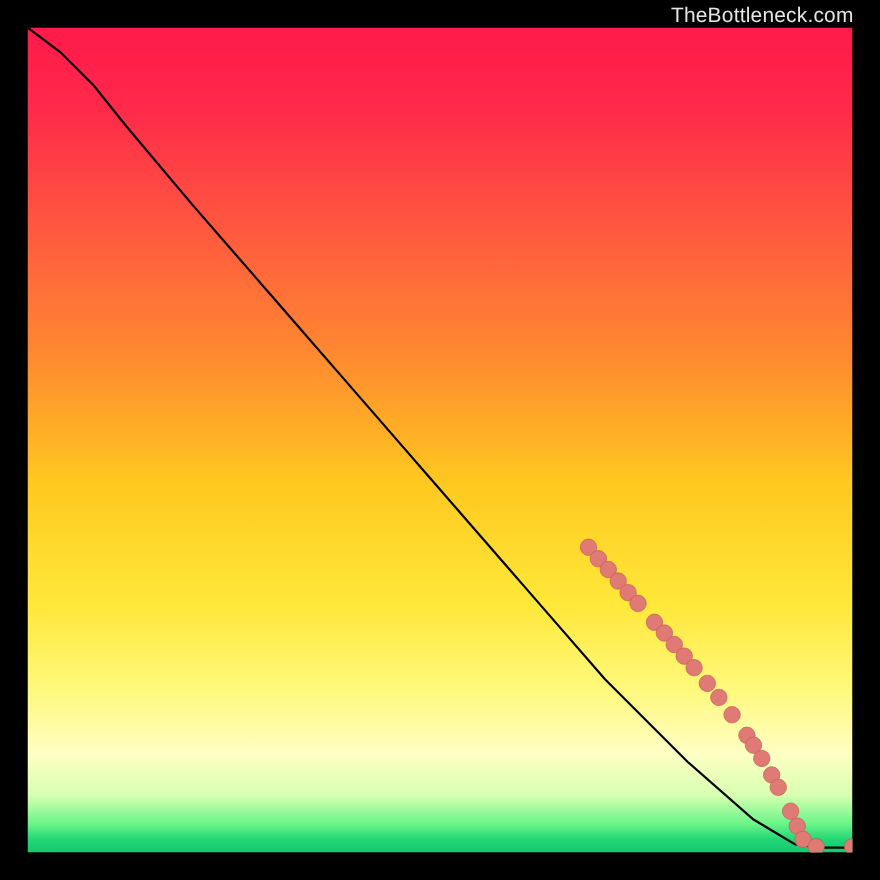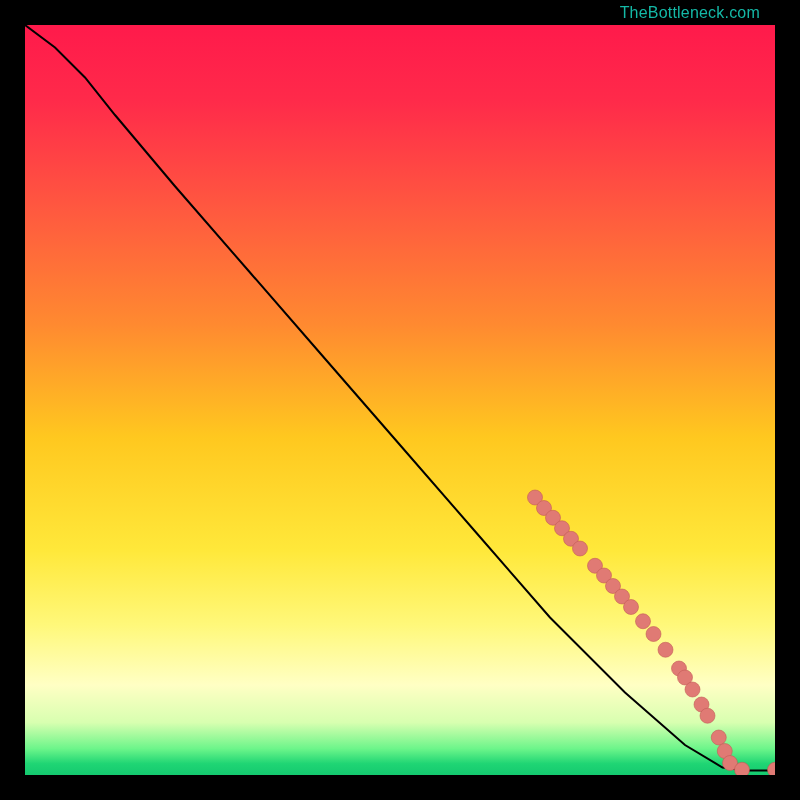--- a/index.html
+++ b/index.html
@@ -20,23 +20,23 @@
   .plot {
     position: absolute;
     left: 25px;
     top: 25px;
     width: 750px;
     height: 750px;
   }
   .attribution {
     position: absolute;
     top: 4px;
-    right: 40px;
-    font-size: 16px;
-    color: #14b8a6;
+    right: 24px;
+    font-size: 19px;
+    color: #e5e5e5;
     letter-spacing: 0.2px;
   }
   svg { display: block; }
 </style>
 </head>
 <body>
 
 <div class="frame">
   <div class="attribution">TheBottleneck.com</div>
   <div class="plot">

